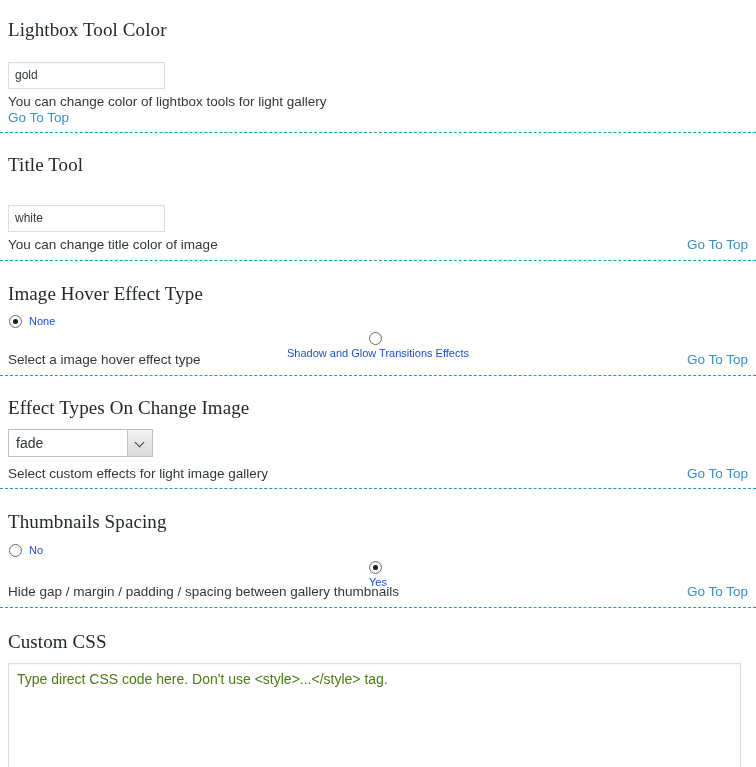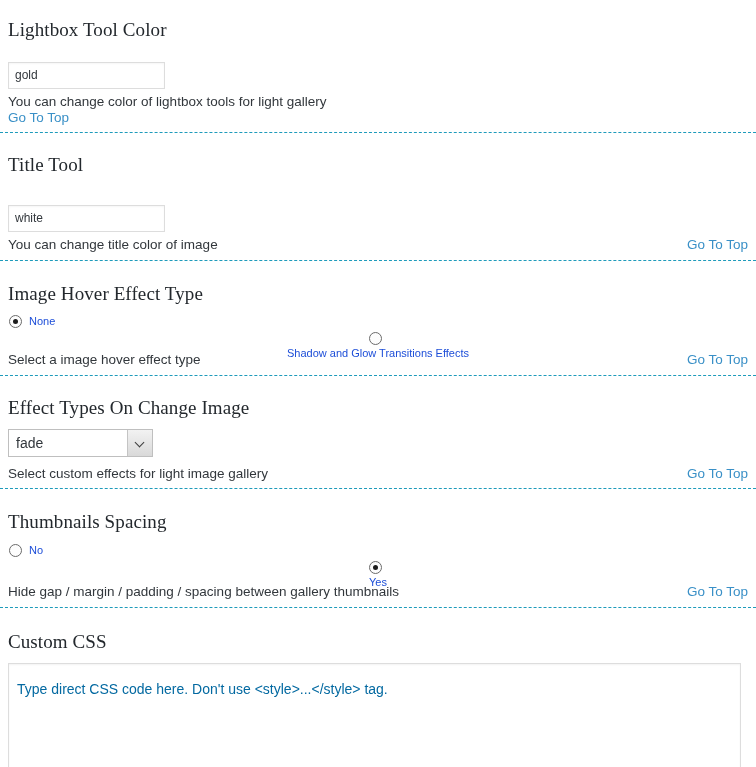--- a/index.html
+++ b/index.html
@@ -183,23 +183,23 @@
     box-sizing: border-box;
     width: 733px;
     height: 118px;
     border: 1px solid #ddd;
     background: #fff;
     box-shadow: inset 0 1px 2px rgba(0,0,0,.05);
   }
   .ta-placeholder {
     position: absolute;
     left: 8px;
-    top: 16px;
+    top: 6px;
     font-size: 14px;
-    color: #0369a1;
+    color: #4d7c0f;
     line-height: 18px;
     white-space: pre;
   }
   .grip {
     position: absolute;
     right: 2px;
     bottom: 2px;
     width: 11px;
     height: 11px;
   }

